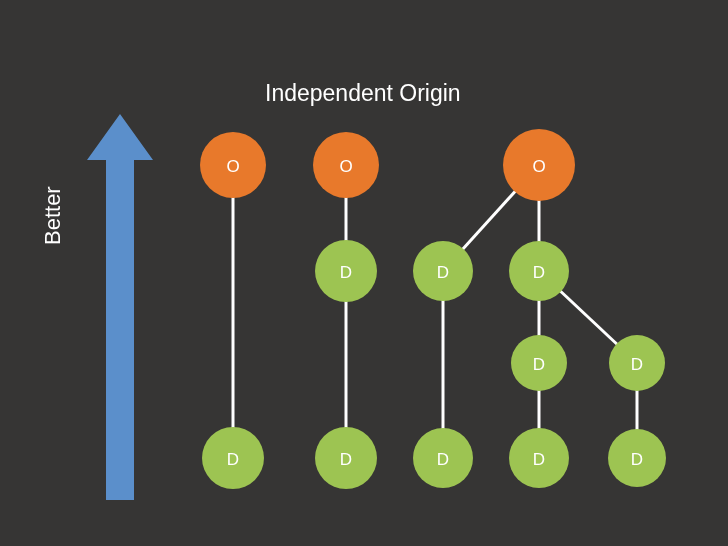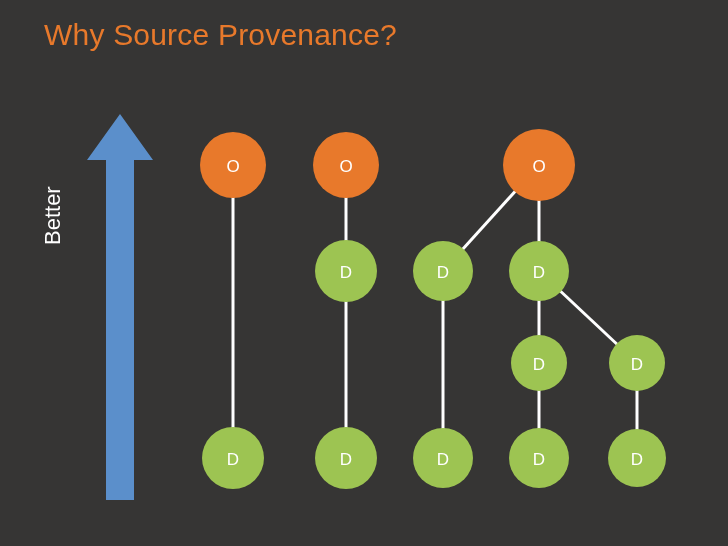--- a/index.html
+++ b/index.html
@@ -64,21 +64,21 @@
     fill: #FFFFFF;
     text-anchor: middle;
     dominant-baseline: central;
   }
 </style>
 </head>
 <body>
 
 <div id="slide">
 
-  <div id="title">Why Source Provenance?</div>
+  <div id="subtitle">Independent Origin</div>
   <div id="better-label">Better</div>
 
   <svg id="arrow-svg" width="70" height="390" viewBox="0 0 70 390">
     <polygon points="35,2 68,48 49,48 49,388 21,388 21,48 2,48" fill="#5B8FCB"></polygon>
   </svg>
 
   <svg id="graph-svg" width="728" height="546" viewBox="0 0 728 546">
     <g id="edges">
         <line x1="233" y1="165" x2="233" y2="458" stroke="#FFFFFF" stroke-width="3"></line>
         <line x1="346" y1="165" x2="346" y2="271" stroke="#FFFFFF" stroke-width="3"></line>

